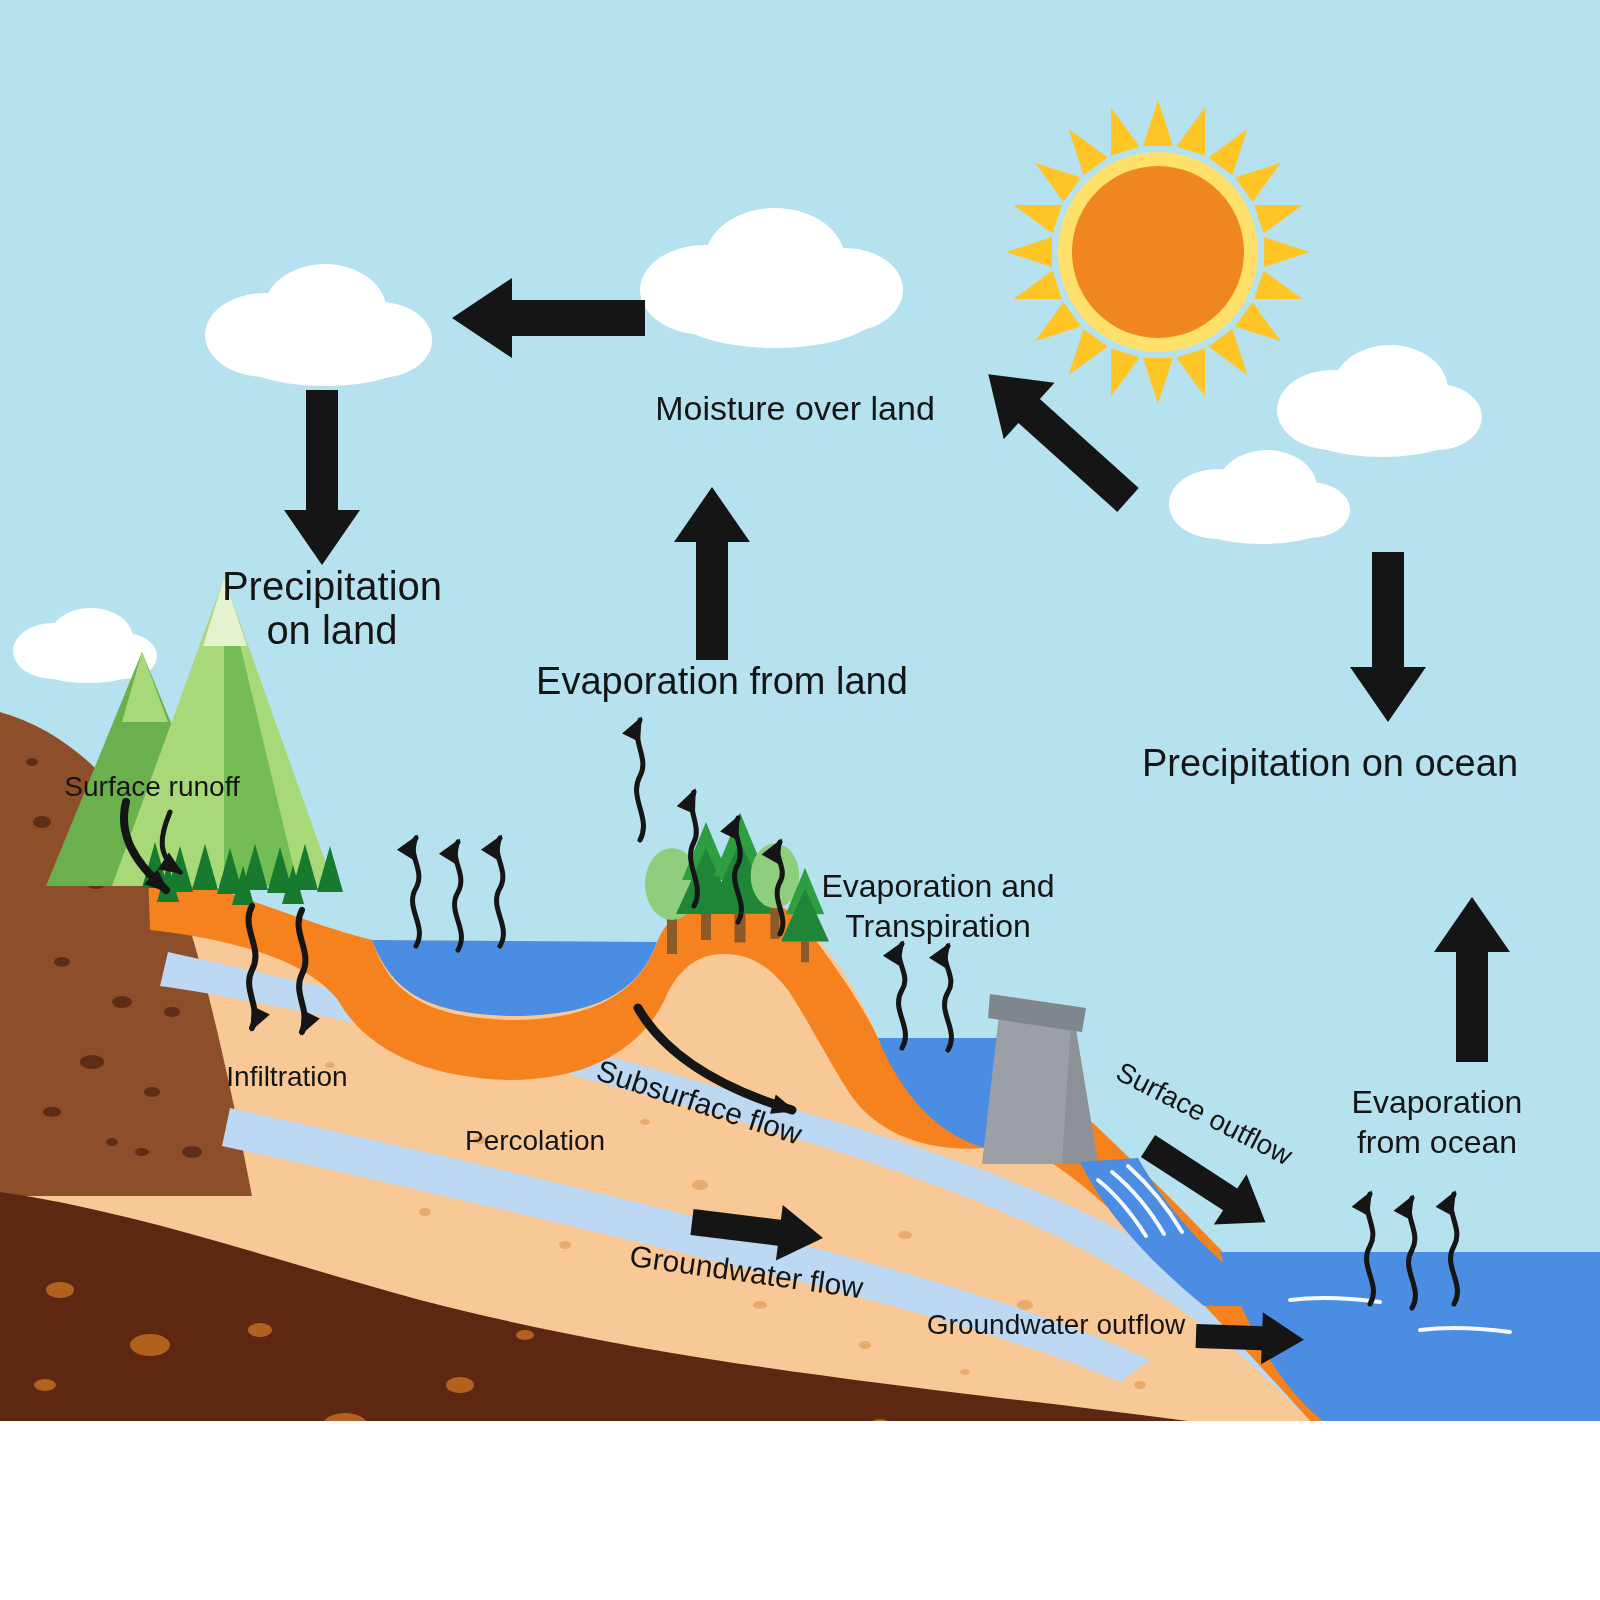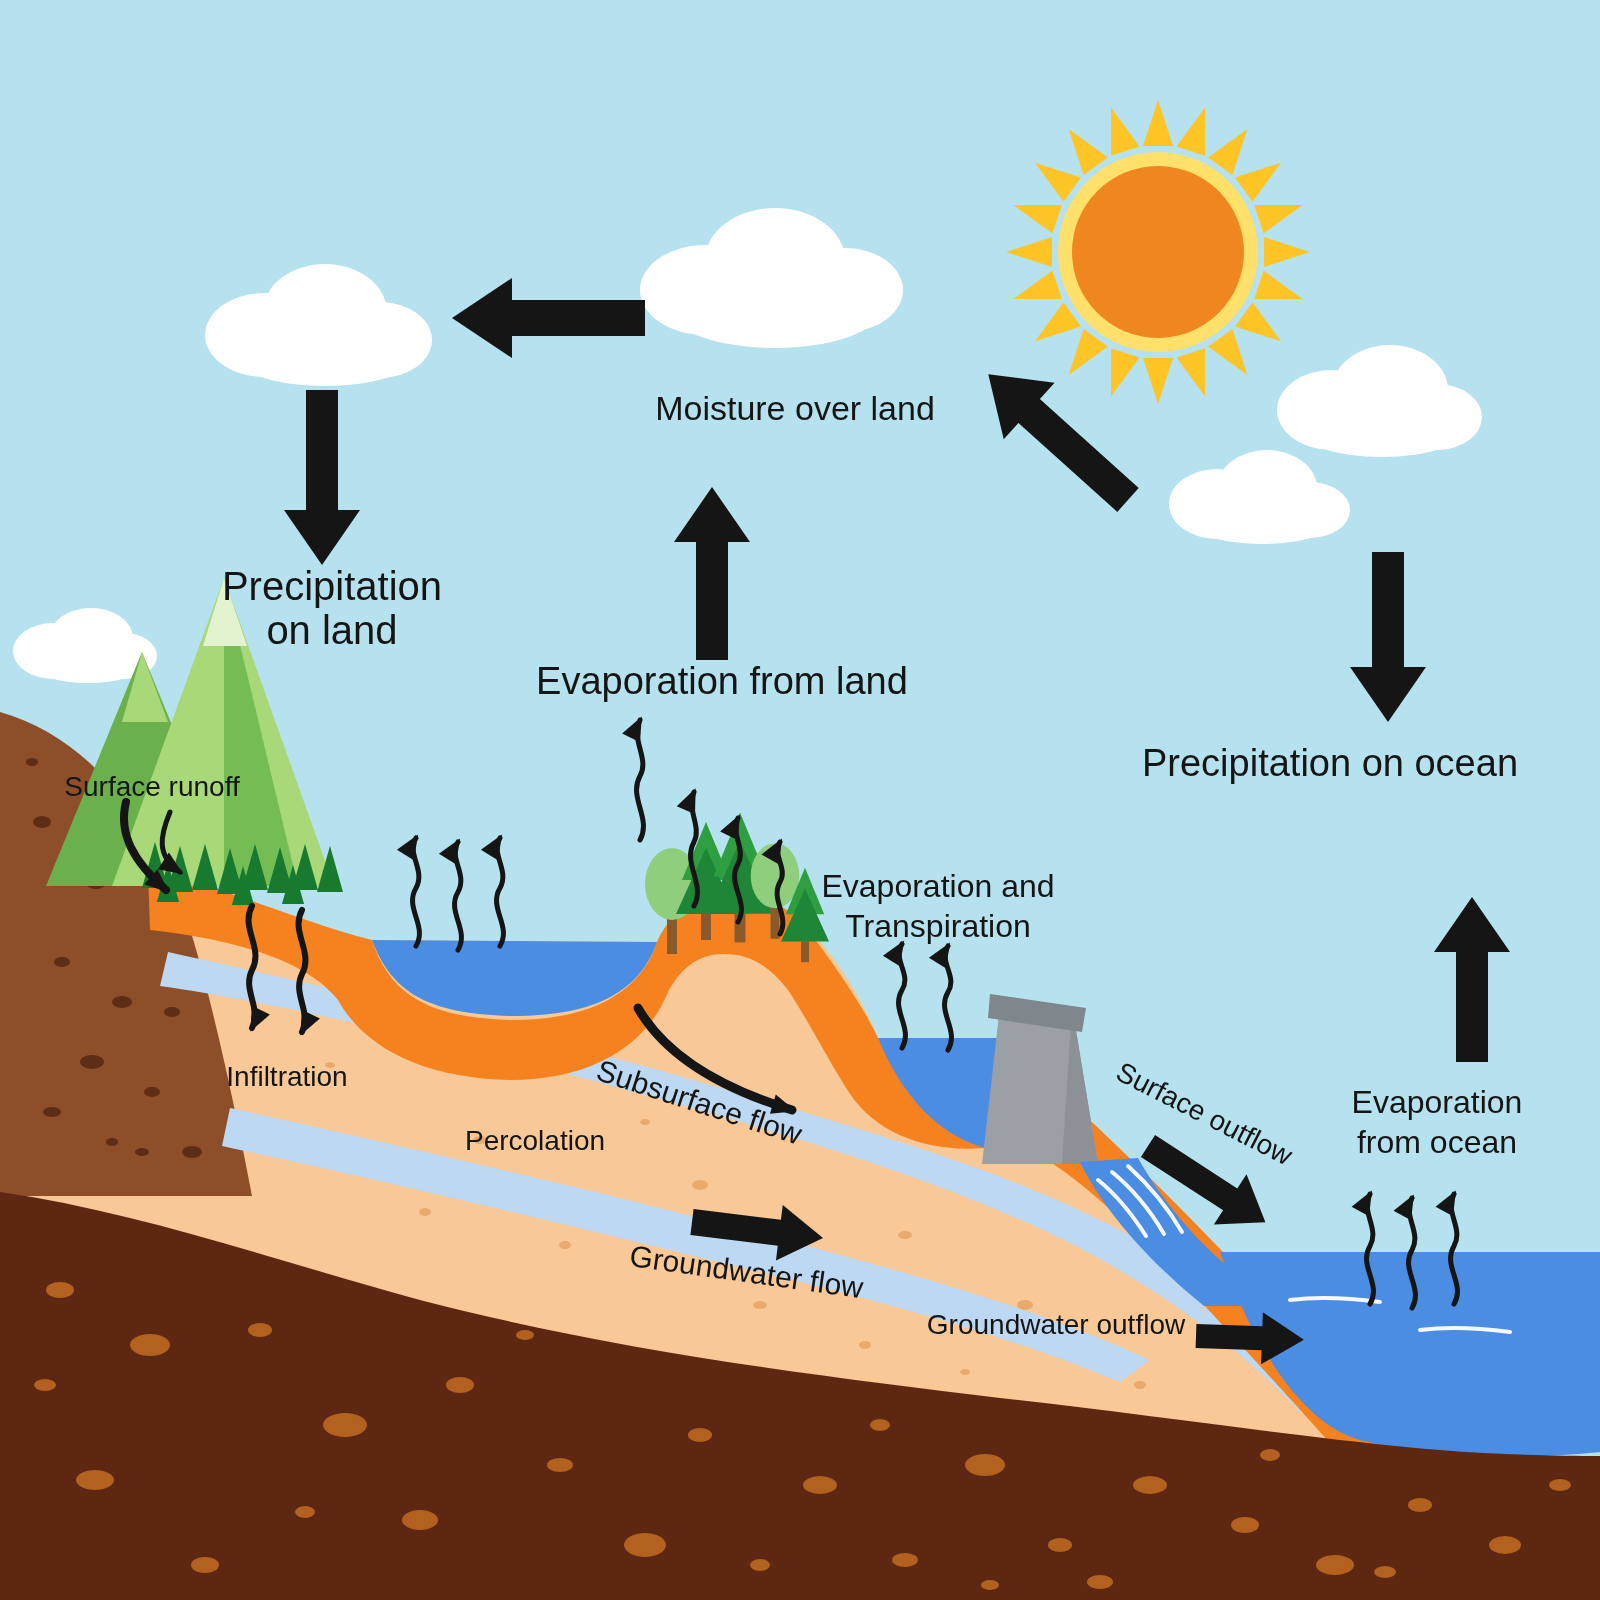--- a/index.html
+++ b/index.html
@@ -1,16 +1,16 @@
 <!DOCTYPE html>
 <html style="--sky: #b5e2ee; --cloud: #ffffff; --arrow: #151515; --label-text: #151515; --sun-core: #f0861f; --sun-ring: #ffe06b; --sun-rays: #ffc527; --topsoil-orange: #f5821f; --soil-tan: #f8c897; --aquifer-blue: #bcd8f2; --water-blue: #4a8de2; --bedrock-brown: #5e2712; --bedrock-speckle: #b2611f; --hill-brown: #8d4e2a; --mountain-green-light: #a8d878; --mountain-green-mid: #74bd55; --mountain-green-dark: #6ab04c; --pine-green: #177a2e; --tree-pine-light: #2f9e41; --tree-pine-dark: #1e8636; --tree-canopy-green: #8fce7d; --trunk-brown: #8a5a2b; --dam-gray: #9aa0a6;"><head>
 <meta charset="utf-8">
 <style>
   html,body{margin:0;padding:0;background:#fff;}
-  .stage{width:1600px;height:1600px;overflow:hidden;position:relative;}
+  .stage{width:1600px;height:1421px;overflow:hidden;position:relative;}
   svg{display:block;}
   
   .fill-sky{fill:var(--sky,#b5e2ee);}
   .fill-cloud{fill:var(--cloud,#ffffff);}
   .fill-arrow{fill:var(--arrow,#151515);}
   .fill-sun-core{fill:var(--sun-core,#f0861f);}
   .fill-sun-ring{fill:var(--sun-ring,#ffe06b);}
   .fill-sun-rays{fill:var(--sun-rays,#ffc527);}
   .fill-topsoil{fill:var(--topsoil-orange,#f5821f);}
   .fill-tan{fill:var(--soil-tan,#f8c897);}

